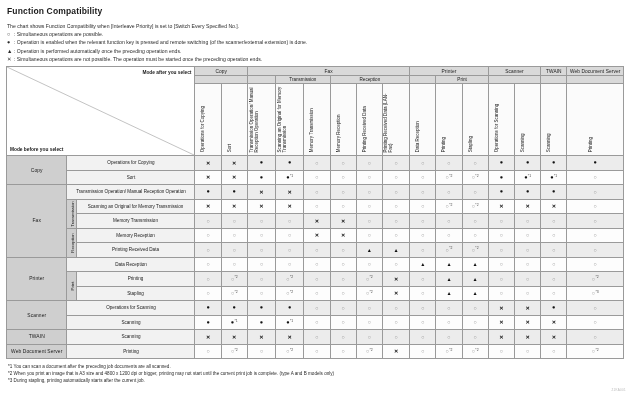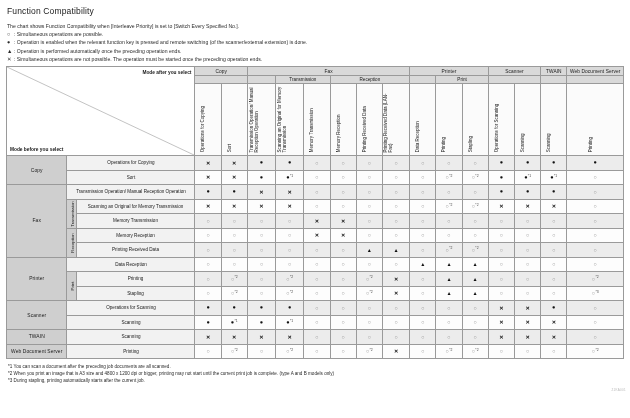--- a/index.html
+++ b/index.html
@@ -8,21 +8,21 @@
     width: 630px; height: 418px;
     background: #ffffff;
     font-family: "Liberation Sans", sans-serif;
     color: #1a1a1a;
     overflow: hidden;
   }
   .page { position: relative; width: 630px; height: 418px; padding: 6px 6px 0 6px; }
 
   .doc-title {
     font-size: 8.5px;
-    font-weight: normal;
+    font-weight: bold;
     letter-spacing: .15px;
     margin: 0 0 6px 1px;
   }
   .intro { margin: 0 0 1px 1px; }
   .intro-line {
     font-size: 5.1px;
     line-height: 8.2px;
     color: #2a2a2a;
     white-space: nowrap;
   }

